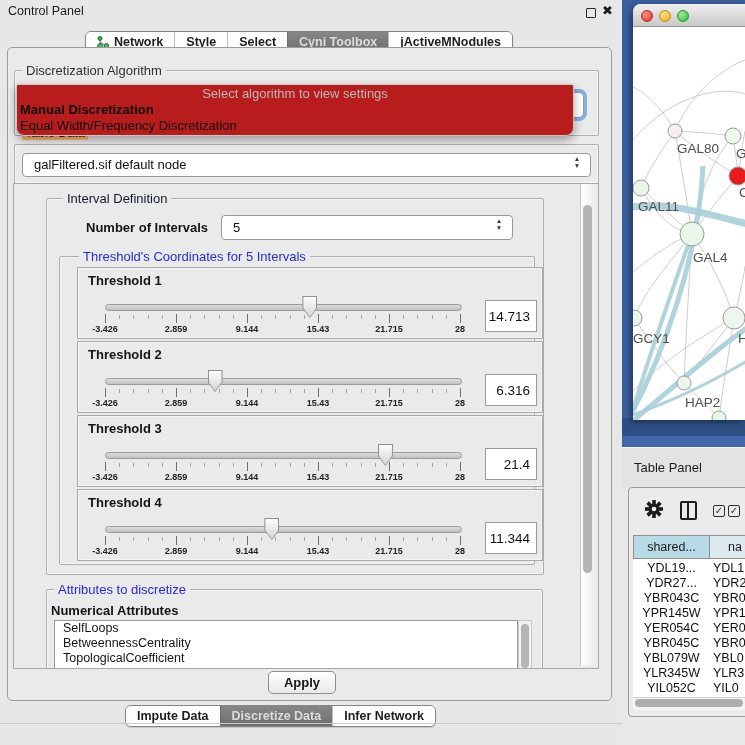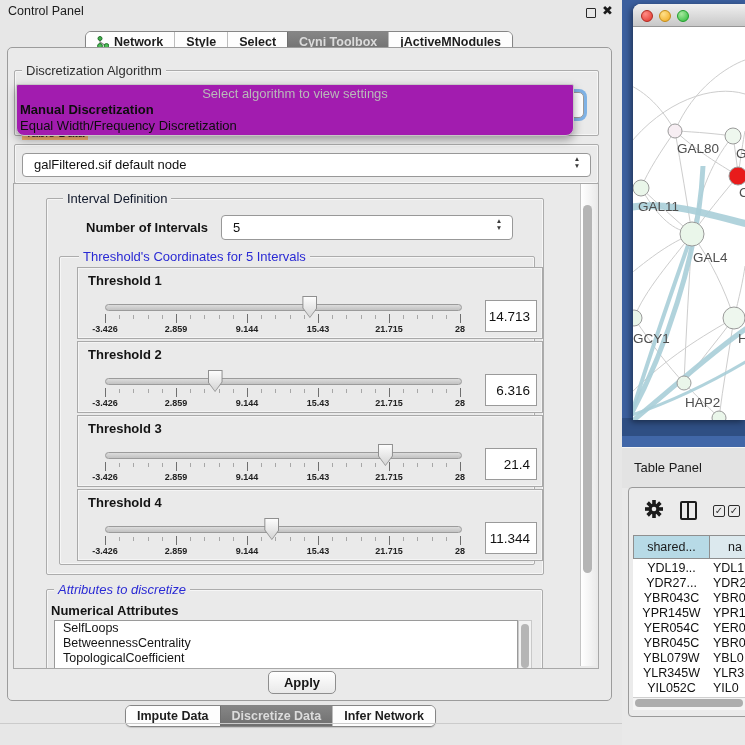--- a/index.html
+++ b/index.html
@@ -28,21 +28,21 @@
   .group{position:absolute;border:1px solid #acacac;border-radius:2px;
          box-shadow:inset 0 0 0 1px #f6f6f6;}
   .gtitle{position:absolute;top:-8px;background:#eaeaea;padding:0 4px;font-size:13px;white-space:nowrap;}
   .t-green{color:#0f172a;}
   .t-blue{color:#2a2ad4;}
   .t-black{color:#2f2f2f;}
   
   #algo-group{left:14px;top:70px;width:583px;height:64px;}
   #algo-combo{left:22px;top:92px;width:560px;height:24px;background:#fff;border:1px solid #9a9a9a;
               border-radius:5px;box-shadow:0 0 0 3px #7fb2e5;z-index:1;}
-  #algo-popup{left:16px;top:84px;width:556px;height:50px;background:#a21caf;border:1px solid #c6c6c6;
+  #algo-popup{left:16px;top:84px;width:556px;height:50px;background:#b91c1c;border:1px solid #c6c6c6;
               border-radius:2px 2px 8px 8px;box-shadow:0 4px 10px rgba(0,0,0,.35);z-index:50;overflow:hidden;}
   #popup-prompt{text-align:center;font-size:13px;color:#b9b9b9;height:17px;line-height:17px;}
   .popup-opt{font-size:13px;color:#0d0d0d;height:16px;line-height:16px;padding-left:3px;}
   .popup-opt.bold{font-weight:bold;}
   
   #td-group{left:14px;top:144px;width:583px;height:38px;}
   #td-title{left:22px;top:126px;font-size:12.5px;color:#1e1e1e;background:#fdba74;padding:0 3px;z-index:2;}
   .combo{background:#fff;border:1px solid #989898;border-radius:4px;font-size:13px;color:#111;}
   #td-combo{left:22px;top:153px;width:567px;height:22px;line-height:22px;}
   .combo .val{padding-left:11px;display:block;overflow:hidden;white-space:nowrap;}
@@ -358,21 +358,21 @@
         <i class="tick major" style="left: 382px; top: 46px;"></i>
         <span class="tick-label" style="left: 382px; top: 56px;">28</span>
         <div class="thumb" style="left: 186.348px;">
           <i></i>
         </div>
         <div class="value-box">11.344</div>
       </div>
     </div>
 
   <div class="group" id="attr-group" style="left:32px;top:405px;width:495px;height:120px;">
-    <span class="gtitle t-blue" style="left:7px;font-style:italic;">Attributes to discretize</span>
+    <span class="gtitle t-blue" style="left:7px;">Attributes to discretize</span>
   </div>
   <div class="abs" id="attr-label" style="left:37px;top:419px;">Numerical Attributes</div>
   <div class="abs" id="attr-list" style="left:40px;top:436px;">
       <div class="attr-item">SelfLoops</div>
       <div class="attr-item">BetweennessCentrality</div>
       <div class="attr-item">TopologicalCoefficient</div>
     </div>
   <div class="abs" id="attr-vscroll" style="left:504px;top:436px;">
     <div class="abs" id="attr-vthumb" style="left:2px;top:3px;"></div>
   </div>

